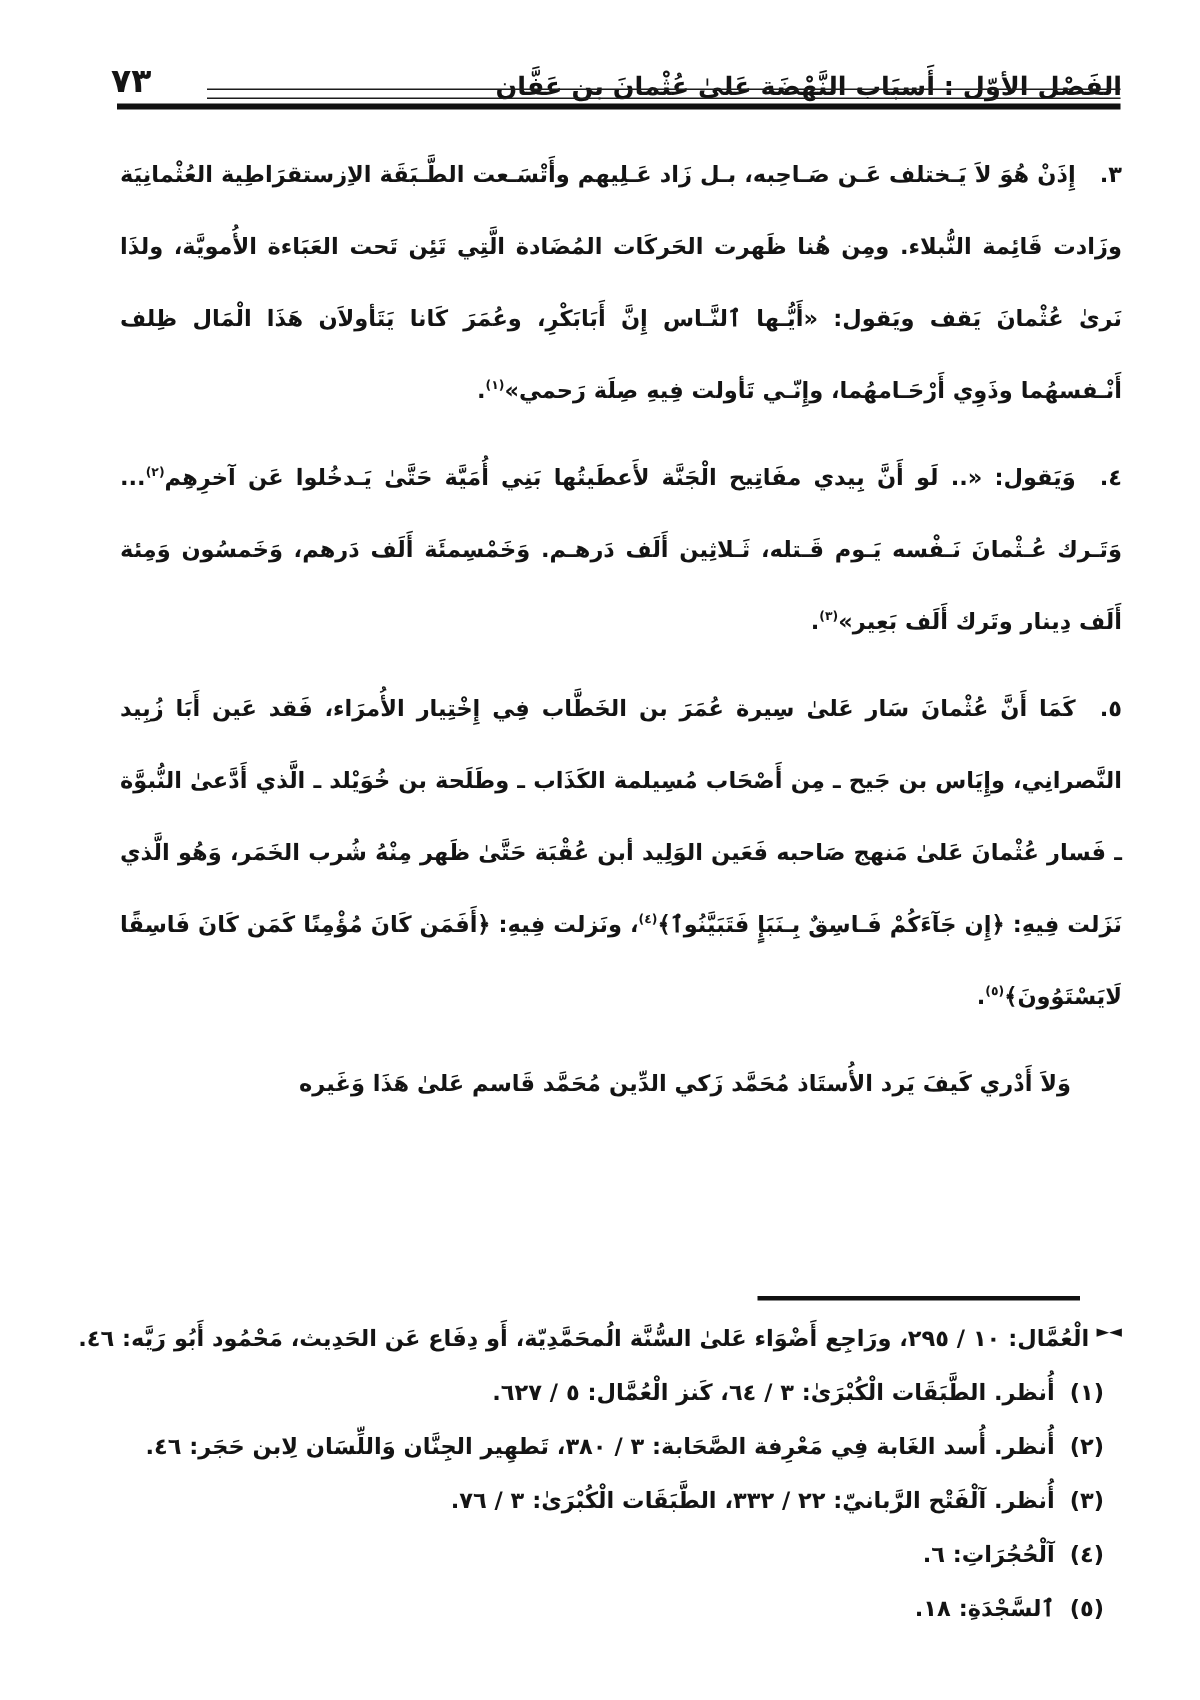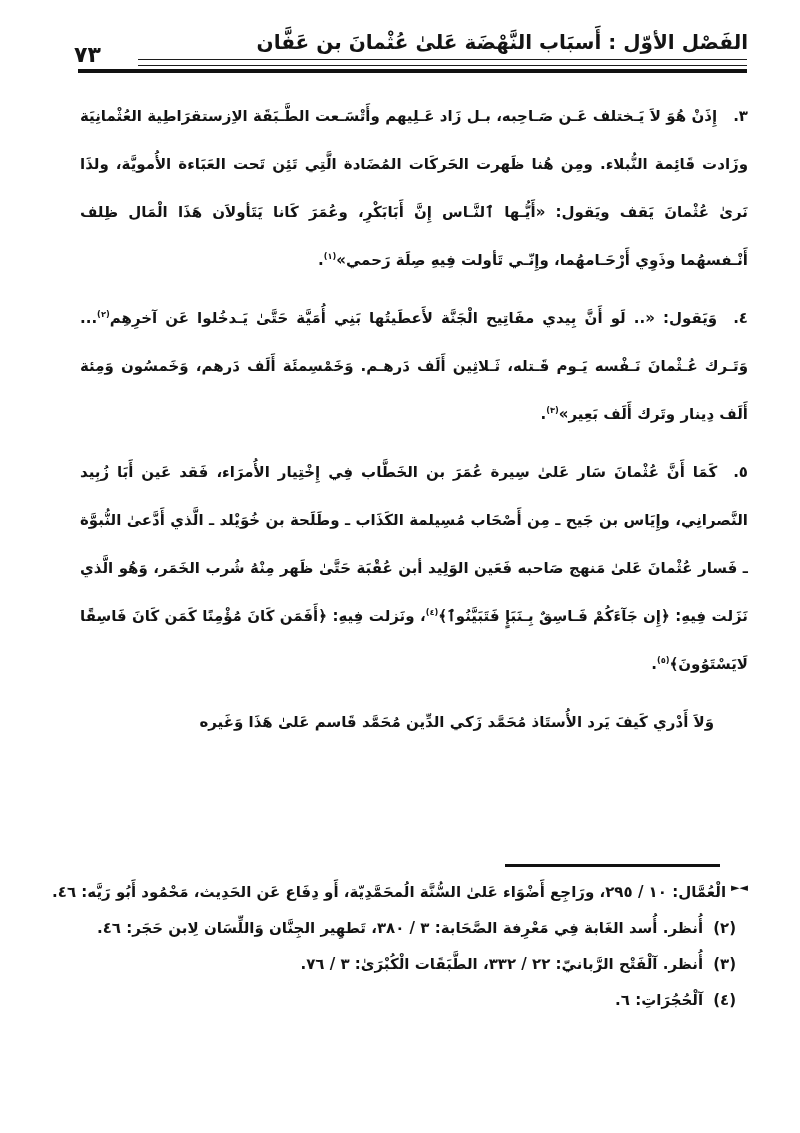--- a/index.html
+++ b/index.html
@@ -3,22 +3,22 @@
 <meta charset="utf-8">
 <style>
   html,body{margin:0;padding:0;background:#ffffff;}
   .page{
     position:relative;width:800px;height:1133px;background:#ffffff;
     overflow:hidden;color:#141414;
     font-family:"DejaVu Sans",sans-serif;
   }
   
   .header-title{
-    position:absolute;top:30px;right:52px;direction:rtl;
-    font-size:20px;font-weight:700;white-space:nowrap;
+    position:absolute;top:48px;right:52px;direction:rtl;
+    font-size:17px;font-weight:700;white-space:nowrap;
   }
   .page-number{
     position:absolute;top:42px;left:74px;
     font-size:22px;font-weight:700;
   }
   .rule-thin{
     position:absolute;top:59px;left:138px;width:609px;height:5px;
     border-top:1.5px solid #1c1c1c;border-bottom:1.5px solid #1c1c1c;
   }
   .rule-thick{
@@ -66,19 +66,21 @@
       <p><span class="para-num">٥.</span><span>كَمَا أَنَّ عُثْمانَ سَار عَلىٰ سِيرة عُمَرَ بن الخَطَّاب فِي إِخْتِيار الأُمرَاء، فَقد عَين أَبَا زُبِيد النَّصرانِي، وإِيَاس بن جَيح ـ مِن أَصْحَاب مُسِيلمة الكَذَاب ـ وطَلَحة بن خُوَيْلد ـ الَّذي أَدَّعىٰ النُّبوَّة ـ فَسار عُثْمانَ عَلىٰ مَنهج صَاحبه فَعَين الوَلِيد أبن عُقْبَة حَتَّىٰ ظَهر مِنْهُ شُرب الخَمَر، وَهُو الَّذي نَزَلت فِيهِ: ﴿إِن جَآءَكُمْ فَـاسِقٌ بِـنَبَإٍ فَتَبَيَّنُوٱ﴾<sup class="fn-ref">(٤)</sup>، ونَزلت فِيهِ: ﴿أَفَمَن كَانَ مُؤْمِنًا كَمَن كَانَ فَاسِقًا لَايَسْتَوُونَ﴾<sup class="fn-ref">(٥)</sup>.</span></p>
       <p class="indent"><span>وَلاَ أَدْري كَيفَ يَرد الأُستَاذ مُحَمَّد زَكي الدِّين مُحَمَّد قَاسم عَلىٰ هَذَا وَغَيره</span></p>
     </div>
 
   <div class="fn-sep"></div>
   <div class="footnotes">
     <div class="fn-cont">
       <span class="cont-marker">◄►</span><span>الْعُمَّال: ١٠ / ٢٩٥، ورَاجِع أَضْوَاء عَلىٰ السُّنَّة الُمحَمَّدِيّة، أَو دِفَاع عَن الحَدِيث، مَحْمُود أَبُو رَيَّه: ٤٦.</span>
     </div>
     <div id="fn-list">
+        <div class="fn-item"><span class="fn-marker">(١)</span><span>أُنظر. الطَّبَقَات الْكُبْرَىٰ: ٣ / ٦٤، كَنز الْعُمَّال: ٥ / ٦٢٧.</span></div>
         <div class="fn-item"><span class="fn-marker">(٢)</span><span>أُنظر. أُسد الغَابة فِي مَعْرِفة الصَّحَابة: ٣ / ٣٨٠، تَطهِير الجِنَّان وَاللِّسَان لِابن حَجَر: ٤٦.</span></div>
         <div class="fn-item"><span class="fn-marker">(٣)</span><span>أُنظر. آلْفَتْح الرَّبانيّ: ٢٢ / ٣٣٢، الطَّبَقَات الْكُبْرَىٰ: ٣ / ٧٦.</span></div>
         <div class="fn-item"><span class="fn-marker">(٤)</span><span>آلْحُجُرَاتِ: ٦.</span></div>
+        <div class="fn-item"><span class="fn-marker">(٥)</span><span>ٱلسَّجْدَةِ: ١٨.</span></div>
       </div>
   </div>
 
 </div>
 
 </body></html>

